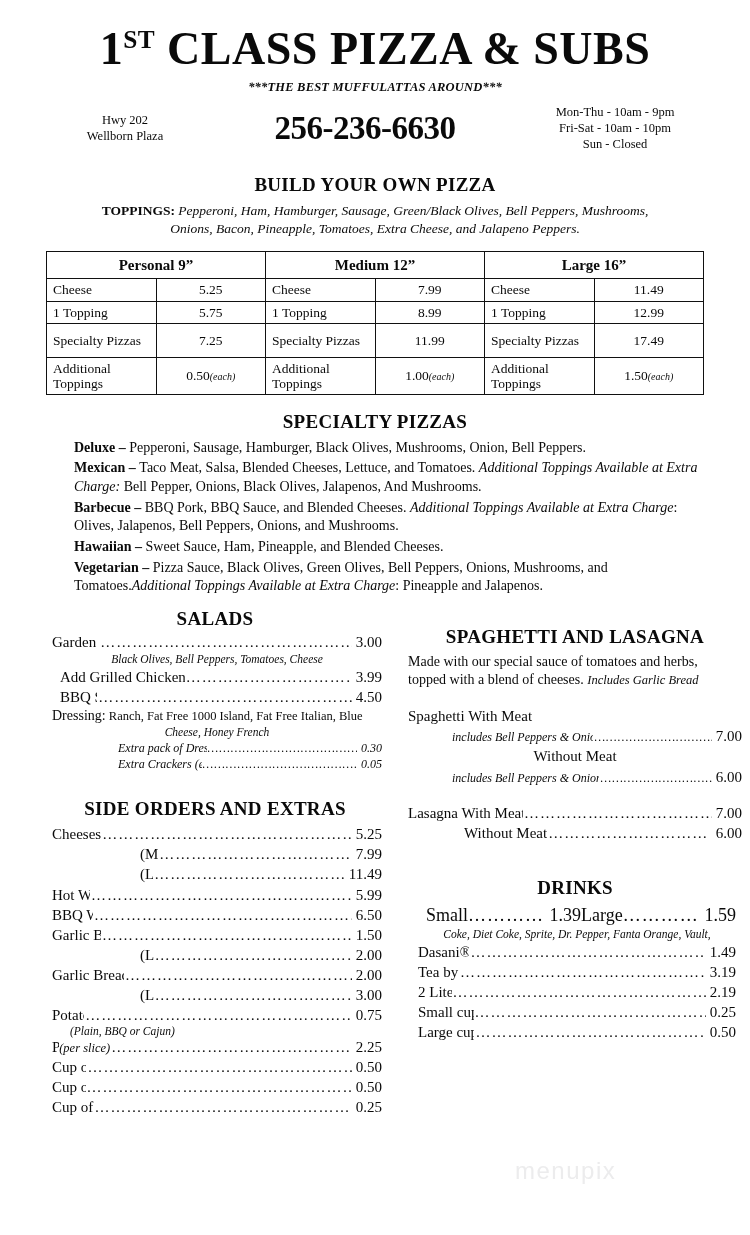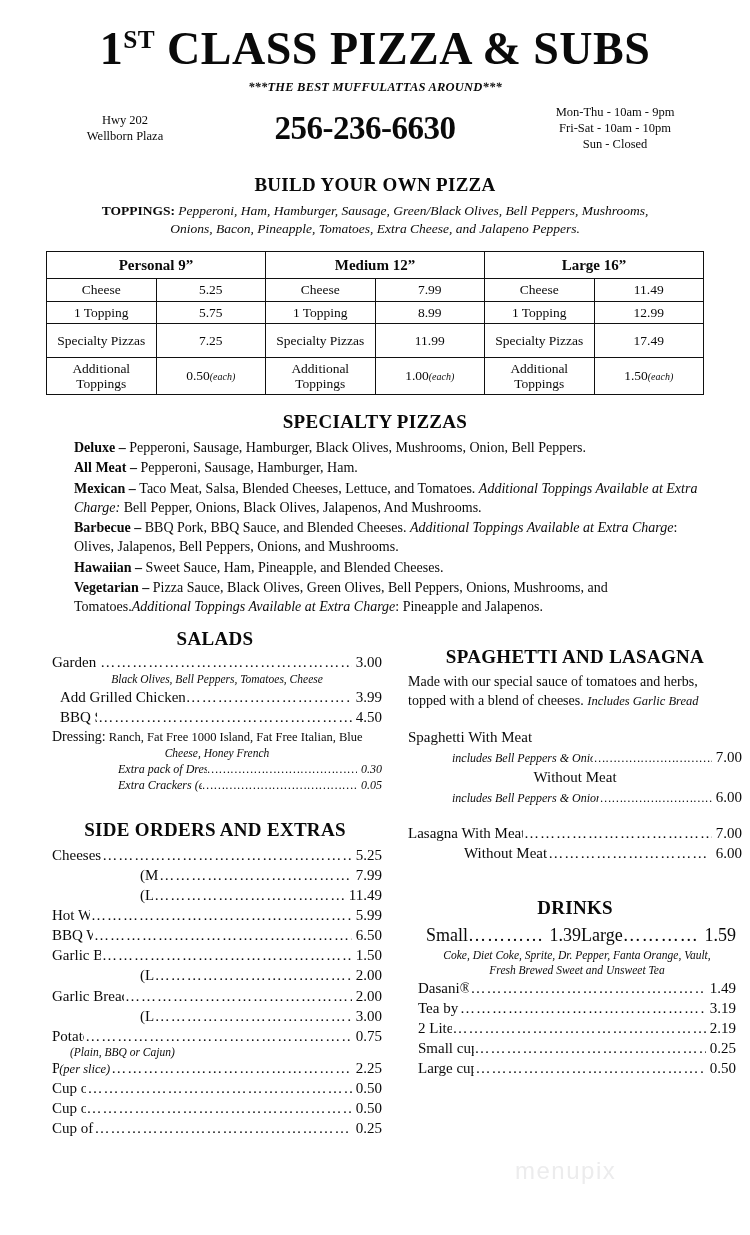--- a/index.html
+++ b/index.html
@@ -94,21 +94,21 @@
     padding: 3px 6px;
     line-height: 1.12;
     vertical-align: middle;
   }
   table.pizza th {
     text-align: center;
     font-weight: bold;
     font-size: 15px;
     padding: 5px 4px;
   }
-  td.name { text-align: center; width: 16.66%; }
+  td.name { text-align: left; width: 16.66%; }
   td.price { text-align: center; width: 16.66%; }
   td.price .each { font-size: 10px; font-style: italic; }
   tr.tall td { height: 34px; }
 
   
   .specialty-heading { margin-top: 16px; }
   .specialty-list { margin-top: 6px; padding: 0 20px 0 20px; }
   .spec-item {
     font-size: 14px;
     line-height: 1.33;
@@ -285,21 +285,20 @@
             <td class="name">Additional Toppings</td>
             <td class="price"><span>1.50</span><span class="each">(each)</span></td>
           </tr>
         </tbody>
     </table>
   </div>
 
   <div class="section-heading specialty-heading">SPECIALTY PIZZAS</div>
   <div class="specialty-list" id="specialty-list">
       <div class="spec-item"><span class="nm">Deluxe – </span><span>Pepperoni, Sausage, Hamburger, Black Olives, Mushrooms, Onion, Bell Peppers.</span></div>
-      <div class="spec-item"><span class="nm">All Meat – </span><span>Pepperoni, Sausage, Hamburger, Ham.</span></div>
       <div class="spec-item"><span class="nm">Mexican – </span><span>Taco Meat, Salsa, Blended Cheeses, Lettuce, and Tomatoes. </span><span class="it">Additional Toppings Available at Extra Charge:</span><span> Bell Pepper, Onions, Black Olives, Jalapenos, And Mushrooms.</span></div>
       <div class="spec-item"><span class="nm">Barbecue – </span><span>BBQ Pork, BBQ Sauce, and Blended Cheeses. </span><span class="it">Additional Toppings Available at Extra Charge</span><span>:  Olives, Jalapenos, Bell Peppers, Onions, and Mushrooms.</span></div>
       <div class="spec-item"><span class="nm">Hawaiian – </span><span>Sweet Sauce, Ham, Pineapple, and Blended Cheeses.</span></div>
       <div class="spec-item"><span class="nm">Vegetarian – </span><span>Pizza Sauce, Black Olives, Green Olives, Bell Peppers, Onions, Mushrooms, and Tomatoes.</span><span class="it">Additional Toppings Available at Extra Charge</span><span>: Pineapple and Jalapenos.</span></div>
     </div>
 
   <div class="cols">
 
     <div class="col-left">
 
@@ -472,21 +471,20 @@
             <span class="val">1.39</span>
           </div>
           <div class="half" style="justify-content:flex-end">
             <span class="lbl">Large</span>
             <span class="dots">…………</span>
             <span class="val">1.59</span>
           </div>
         </div>
 
         <div class="note">Coke, Diet Coke, Sprite, Dr. Pepper, Fanta Orange, Vault,</div>
-        <div class="note">Fresh Brewed Sweet and Unsweet Tea</div>
 
         <div id="drinks-list">
             <div class="row">
               <span class="lbl">Dasani® Bottled Water</span>
               <span class="dots">…………………………………………………………………………………………………………</span>
               <span class="val">1.49</span>
             </div>
             <div class="row">
               <span class="lbl">Tea by the Gallon</span>
               <span class="dots">…………………………………………………………………………………………………………</span>

